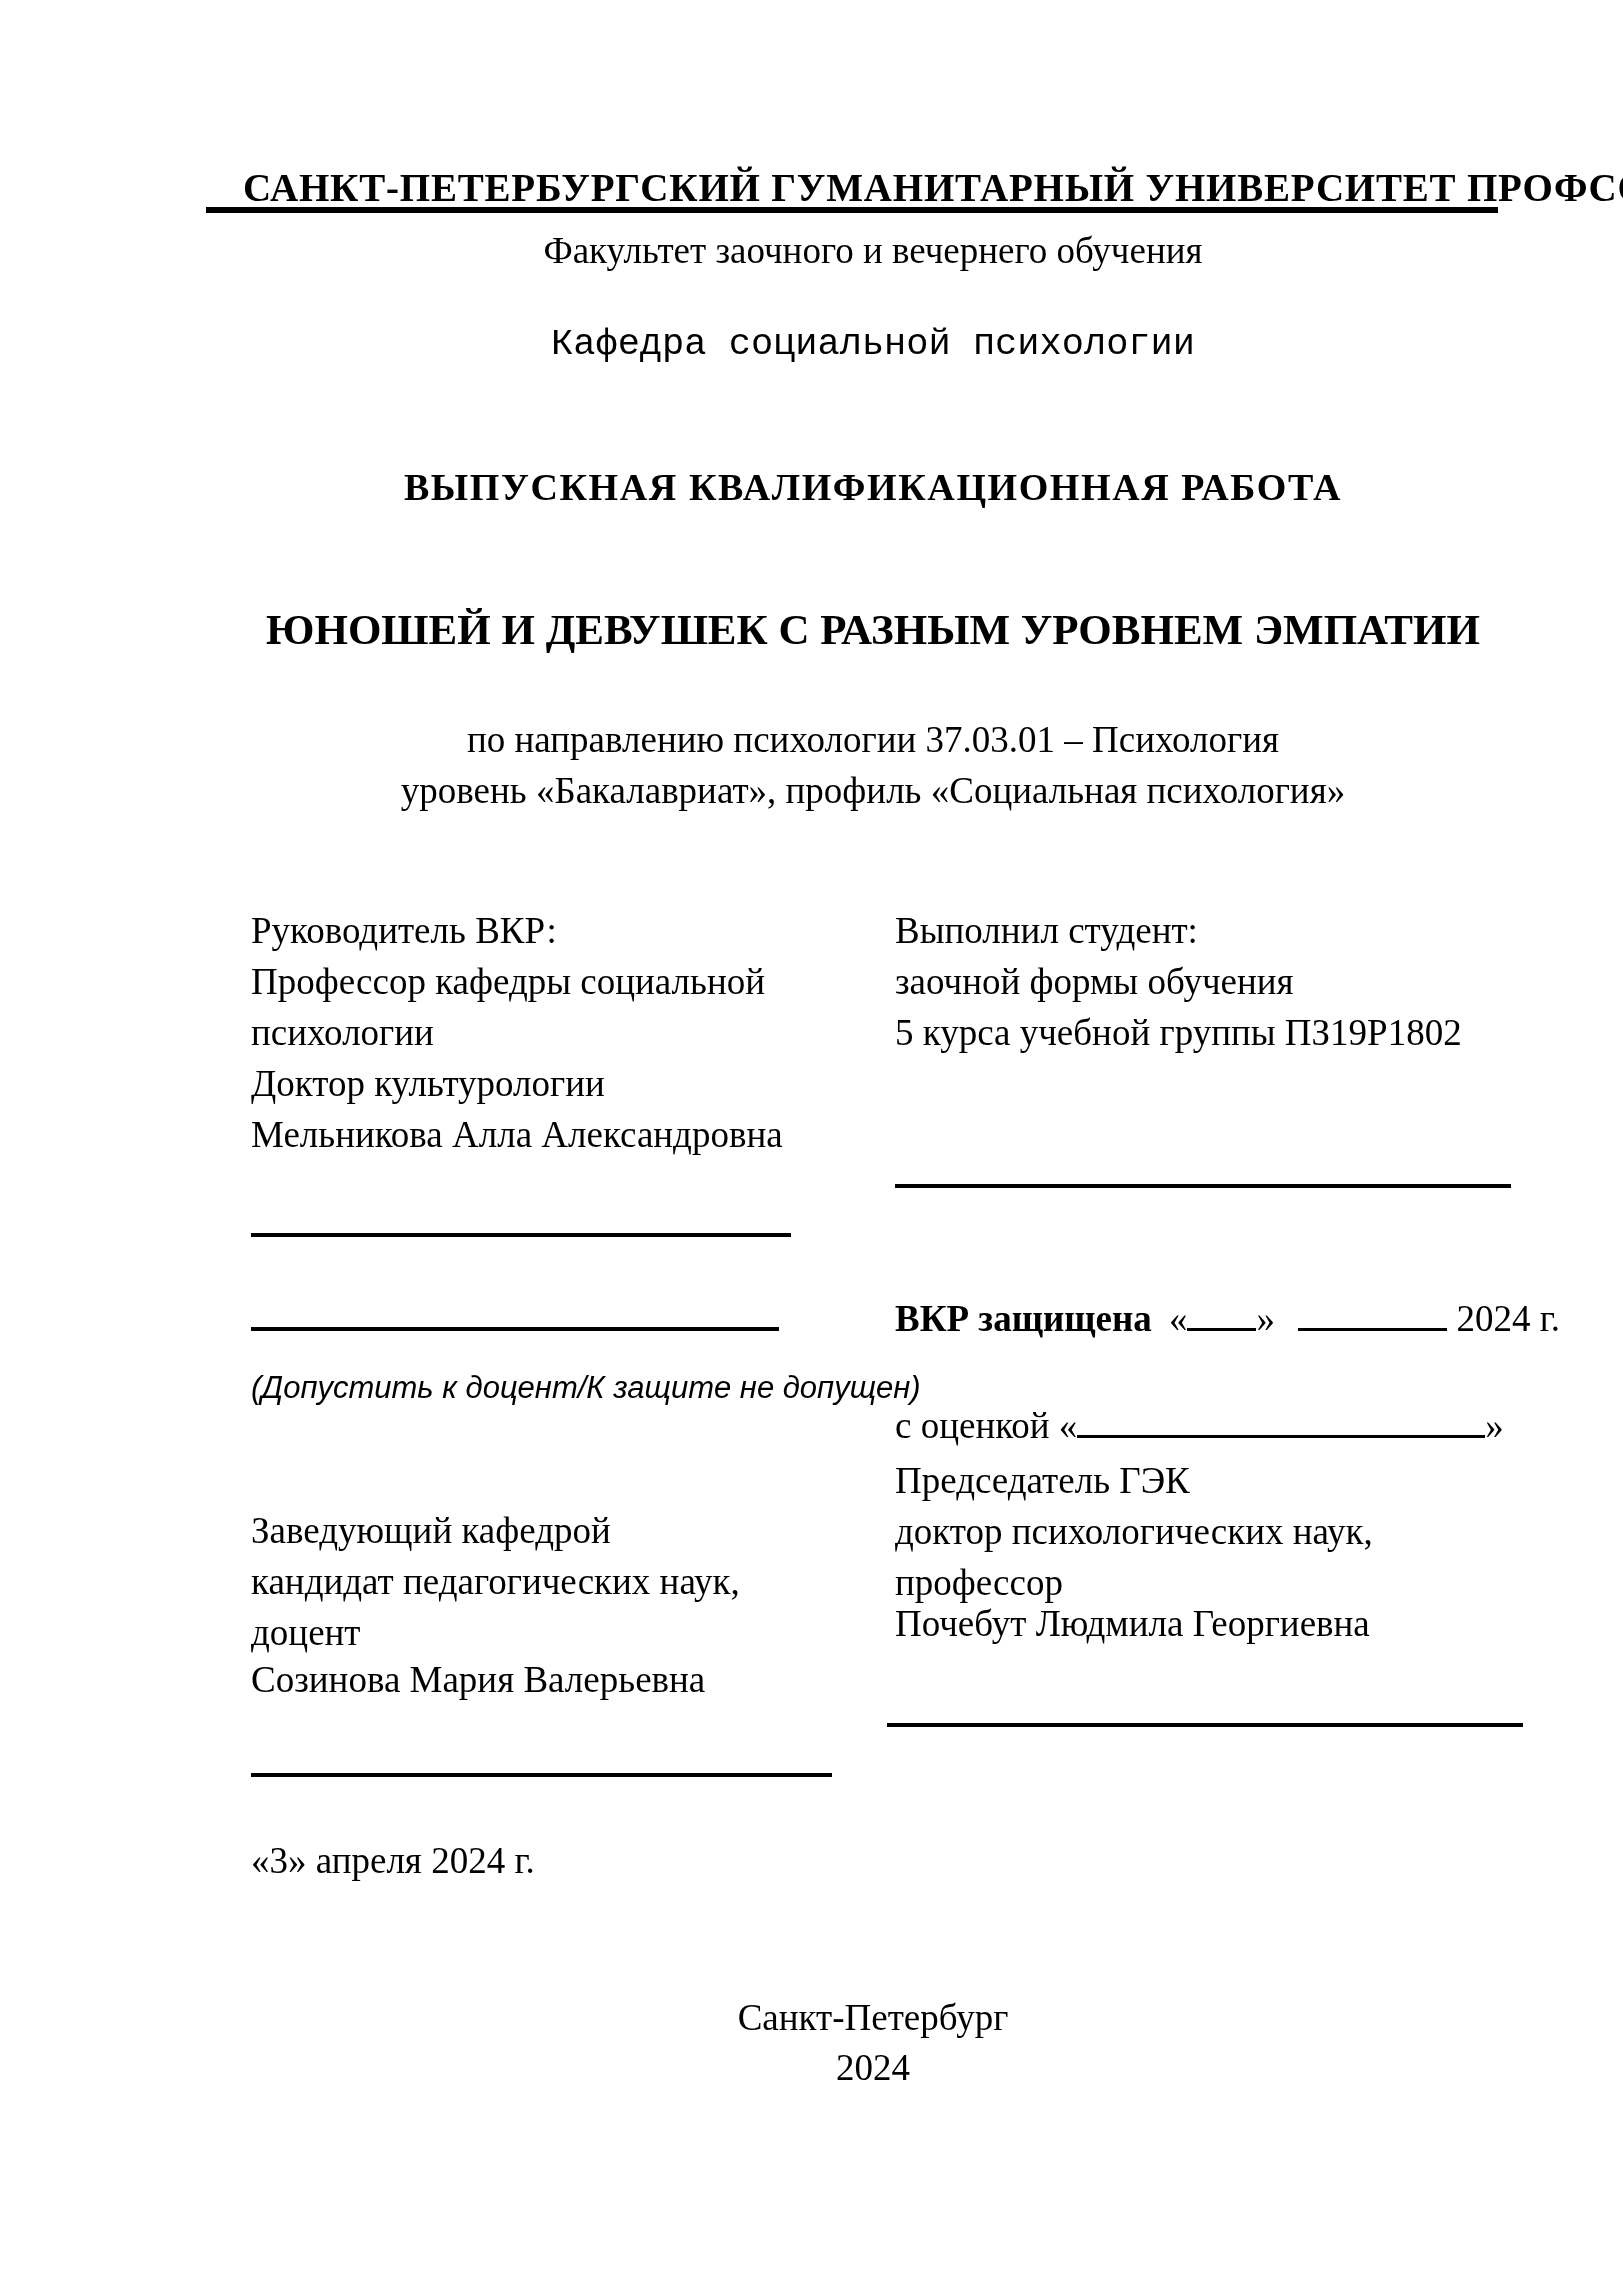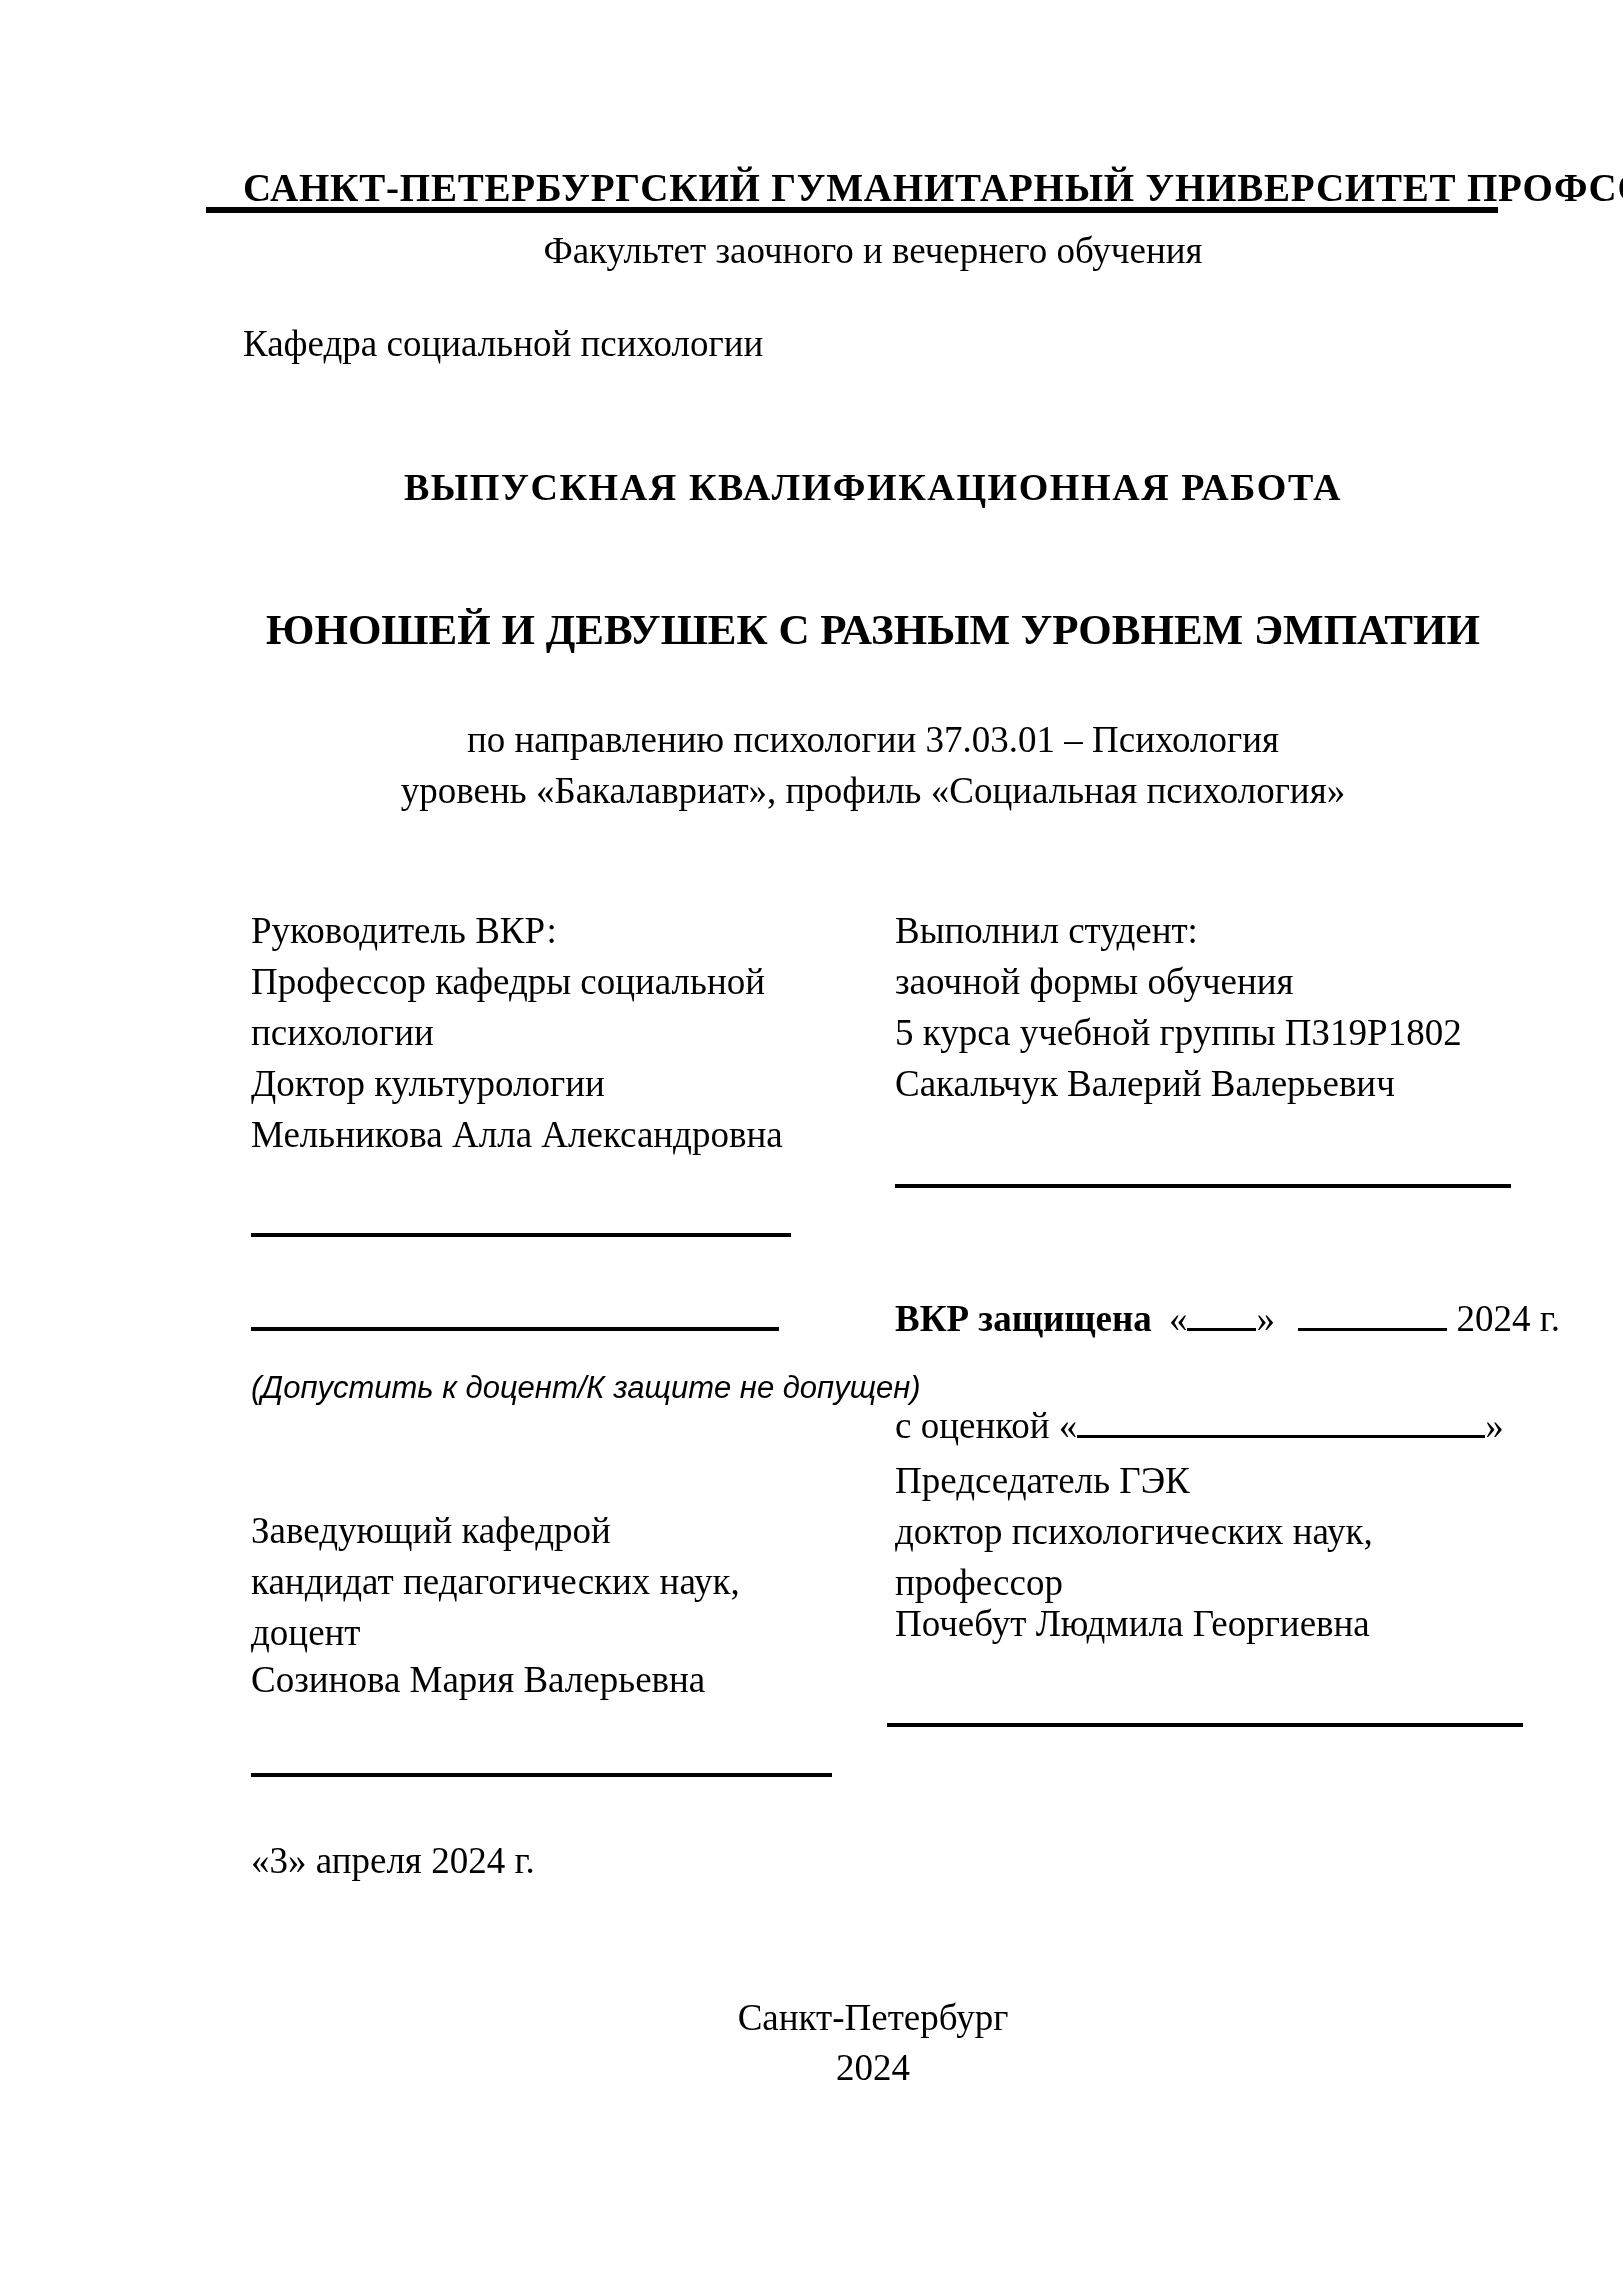--- a/index.html
+++ b/index.html
@@ -10,21 +10,21 @@
     background:#ffffff;
     color:#000;
     font-family:"Liberation Serif","DejaVu Serif",serif;
     font-size:37px;
     overflow:hidden;
   }
   .abs{position:absolute;}
   .ln{position:absolute;white-space:nowrap;line-height:44px;}
   .band{left:243px;width:1260px;}
   .center{text-align:center;}
-  .rightal{text-align:left;}
+  .rightal{text-align:center;font-family:Liberation Mono, monospace;}
   .bold{font-weight:bold;}
   .f50{font-size:39px;letter-spacing:0.8px;}
   .f48b{font-size:38px;font-weight:bold;letter-spacing:1.6px;}
   .f55{font-size:43px;font-weight:bold;line-height:47px;}
   .note{font-family:"Liberation Sans","DejaVu Sans",sans-serif;font-style:italic;font-size:31px;}
   .hrule{border-top:6.3px solid #000;height:0;}
   .sig{border-top:4.7px solid #000;height:0;}
   .uline{display:inline-block;border-bottom:3.9px solid #000;height:28px;vertical-align:baseline;}
   .lcol{left:251px;}
   .rcol{left:895px;}
@@ -60,21 +60,20 @@
   <div class="ln lcol" style="top:1611px">доцент</div>
   <div class="ln lcol" style="top:1658px">Созинова Мария Валерьевна</div>
 
   <div class="abs sig" style="top:1773px;left:251px;width:581px"></div>
 
   <div class="ln lcol" style="top:1839px">«3» апреля 2024 г.</div>
 
   <div class="ln rcol" style="top:909px">Выполнил студент:</div>
   <div class="ln rcol" style="top:960px">заочной формы обучения</div>
   <div class="ln rcol" style="top:1011px">5 курса учебной группы ПЗ19Р1802</div>
-  <div class="ln rcol" style="top:1062px">Сакальчук Валерий Валерьевич</div>
 
   <div class="abs sig" style="top:1184px;left:895px;width:616px"></div>
 
   <div class="ln rcol" style="top:1297px">
     <span class="bold">ВКР защищена</span>
     <span style="margin-left:7.9px">«</span><span class="uline" style="width:69px"></span><span>»</span>
     <span class="uline" style="width:149px;margin-left:14px"></span>
     <span style="">2024 г.</span>
   </div>
 

